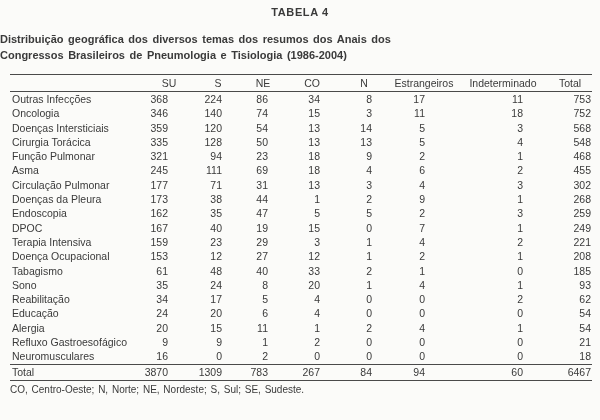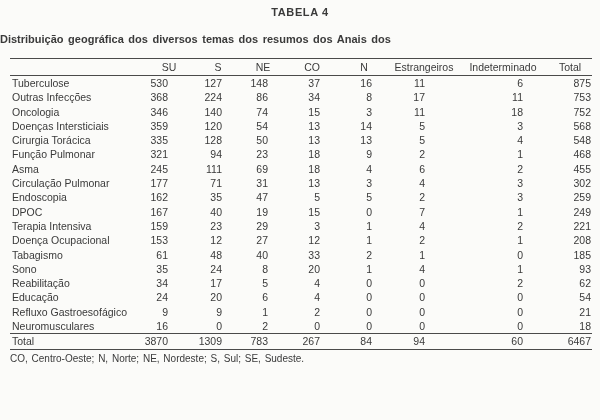--- a/index.html
+++ b/index.html
@@ -87,20 +87,21 @@
 </style>
 </head>
 <body>
 
 <div class="page">
 
   <div class="doc-title">TABELA 4</div>
 
   <div class="doc-subtitle">
     <div>Distribuição geográfica dos diversos temas dos resumos dos Anais dos</div>
+    <div>Congressos Brasileiros de Pneumologia e Tisiologia (1986-2004)</div>
   </div>
 
   <table class="data-table">
     <colgroup>
       <col style="width:132px">
       <col style="width:54px">
       <col style="width:44px">
       <col style="width:46px">
       <col style="width:52px">
       <col style="width:52px">
@@ -116,31 +117,20 @@
         <th>NE</th>
         <th>CO</th>
         <th>N</th>
         <th>Estrangeiros</th>
         <th>Indeterminado</th>
         <th>Total</th>
       </tr>
     </thead>
     <tbody>
         <tr>
-          <td class="label">Tuberculose</td>
-          <td class="num">530</td>
-          <td class="num">127</td>
-          <td class="num">148</td>
-          <td class="num">37</td>
-          <td class="num">16</td>
-          <td class="num">11</td>
-          <td class="num">6</td>
-          <td class="num">875</td>
-        </tr>
-        <tr>
           <td class="label">Outras Infecções</td>
           <td class="num">368</td>
           <td class="num">224</td>
           <td class="num">86</td>
           <td class="num">34</td>
           <td class="num">8</td>
           <td class="num">17</td>
           <td class="num">11</td>
           <td class="num">753</td>
         </tr>
@@ -204,20 +194,31 @@
           <td class="num">177</td>
           <td class="num">71</td>
           <td class="num">31</td>
           <td class="num">13</td>
           <td class="num">3</td>
           <td class="num">4</td>
           <td class="num">3</td>
           <td class="num">302</td>
         </tr>
         <tr>
+          <td class="label">Doenças da Pleura</td>
+          <td class="num">173</td>
+          <td class="num">38</td>
+          <td class="num">44</td>
+          <td class="num">1</td>
+          <td class="num">2</td>
+          <td class="num">9</td>
+          <td class="num">1</td>
+          <td class="num">268</td>
+        </tr>
+        <tr>
           <td class="label">Endoscopia</td>
           <td class="num">162</td>
           <td class="num">35</td>
           <td class="num">47</td>
           <td class="num">5</td>
           <td class="num">5</td>
           <td class="num">2</td>
           <td class="num">3</td>
           <td class="num">259</td>
         </tr>
@@ -289,20 +290,31 @@
         </tr>
         <tr>
           <td class="label">Educação</td>
           <td class="num">24</td>
           <td class="num">20</td>
           <td class="num">6</td>
           <td class="num">4</td>
           <td class="num">0</td>
           <td class="num">0</td>
           <td class="num">0</td>
+          <td class="num">54</td>
+        </tr>
+        <tr>
+          <td class="label">Alergia</td>
+          <td class="num">20</td>
+          <td class="num">15</td>
+          <td class="num">11</td>
+          <td class="num">1</td>
+          <td class="num">2</td>
+          <td class="num">4</td>
+          <td class="num">1</td>
           <td class="num">54</td>
         </tr>
         <tr>
           <td class="label">Refluxo Gastroesofágico</td>
           <td class="num">9</td>
           <td class="num">9</td>
           <td class="num">1</td>
           <td class="num">2</td>
           <td class="num">0</td>
           <td class="num">0</td>

